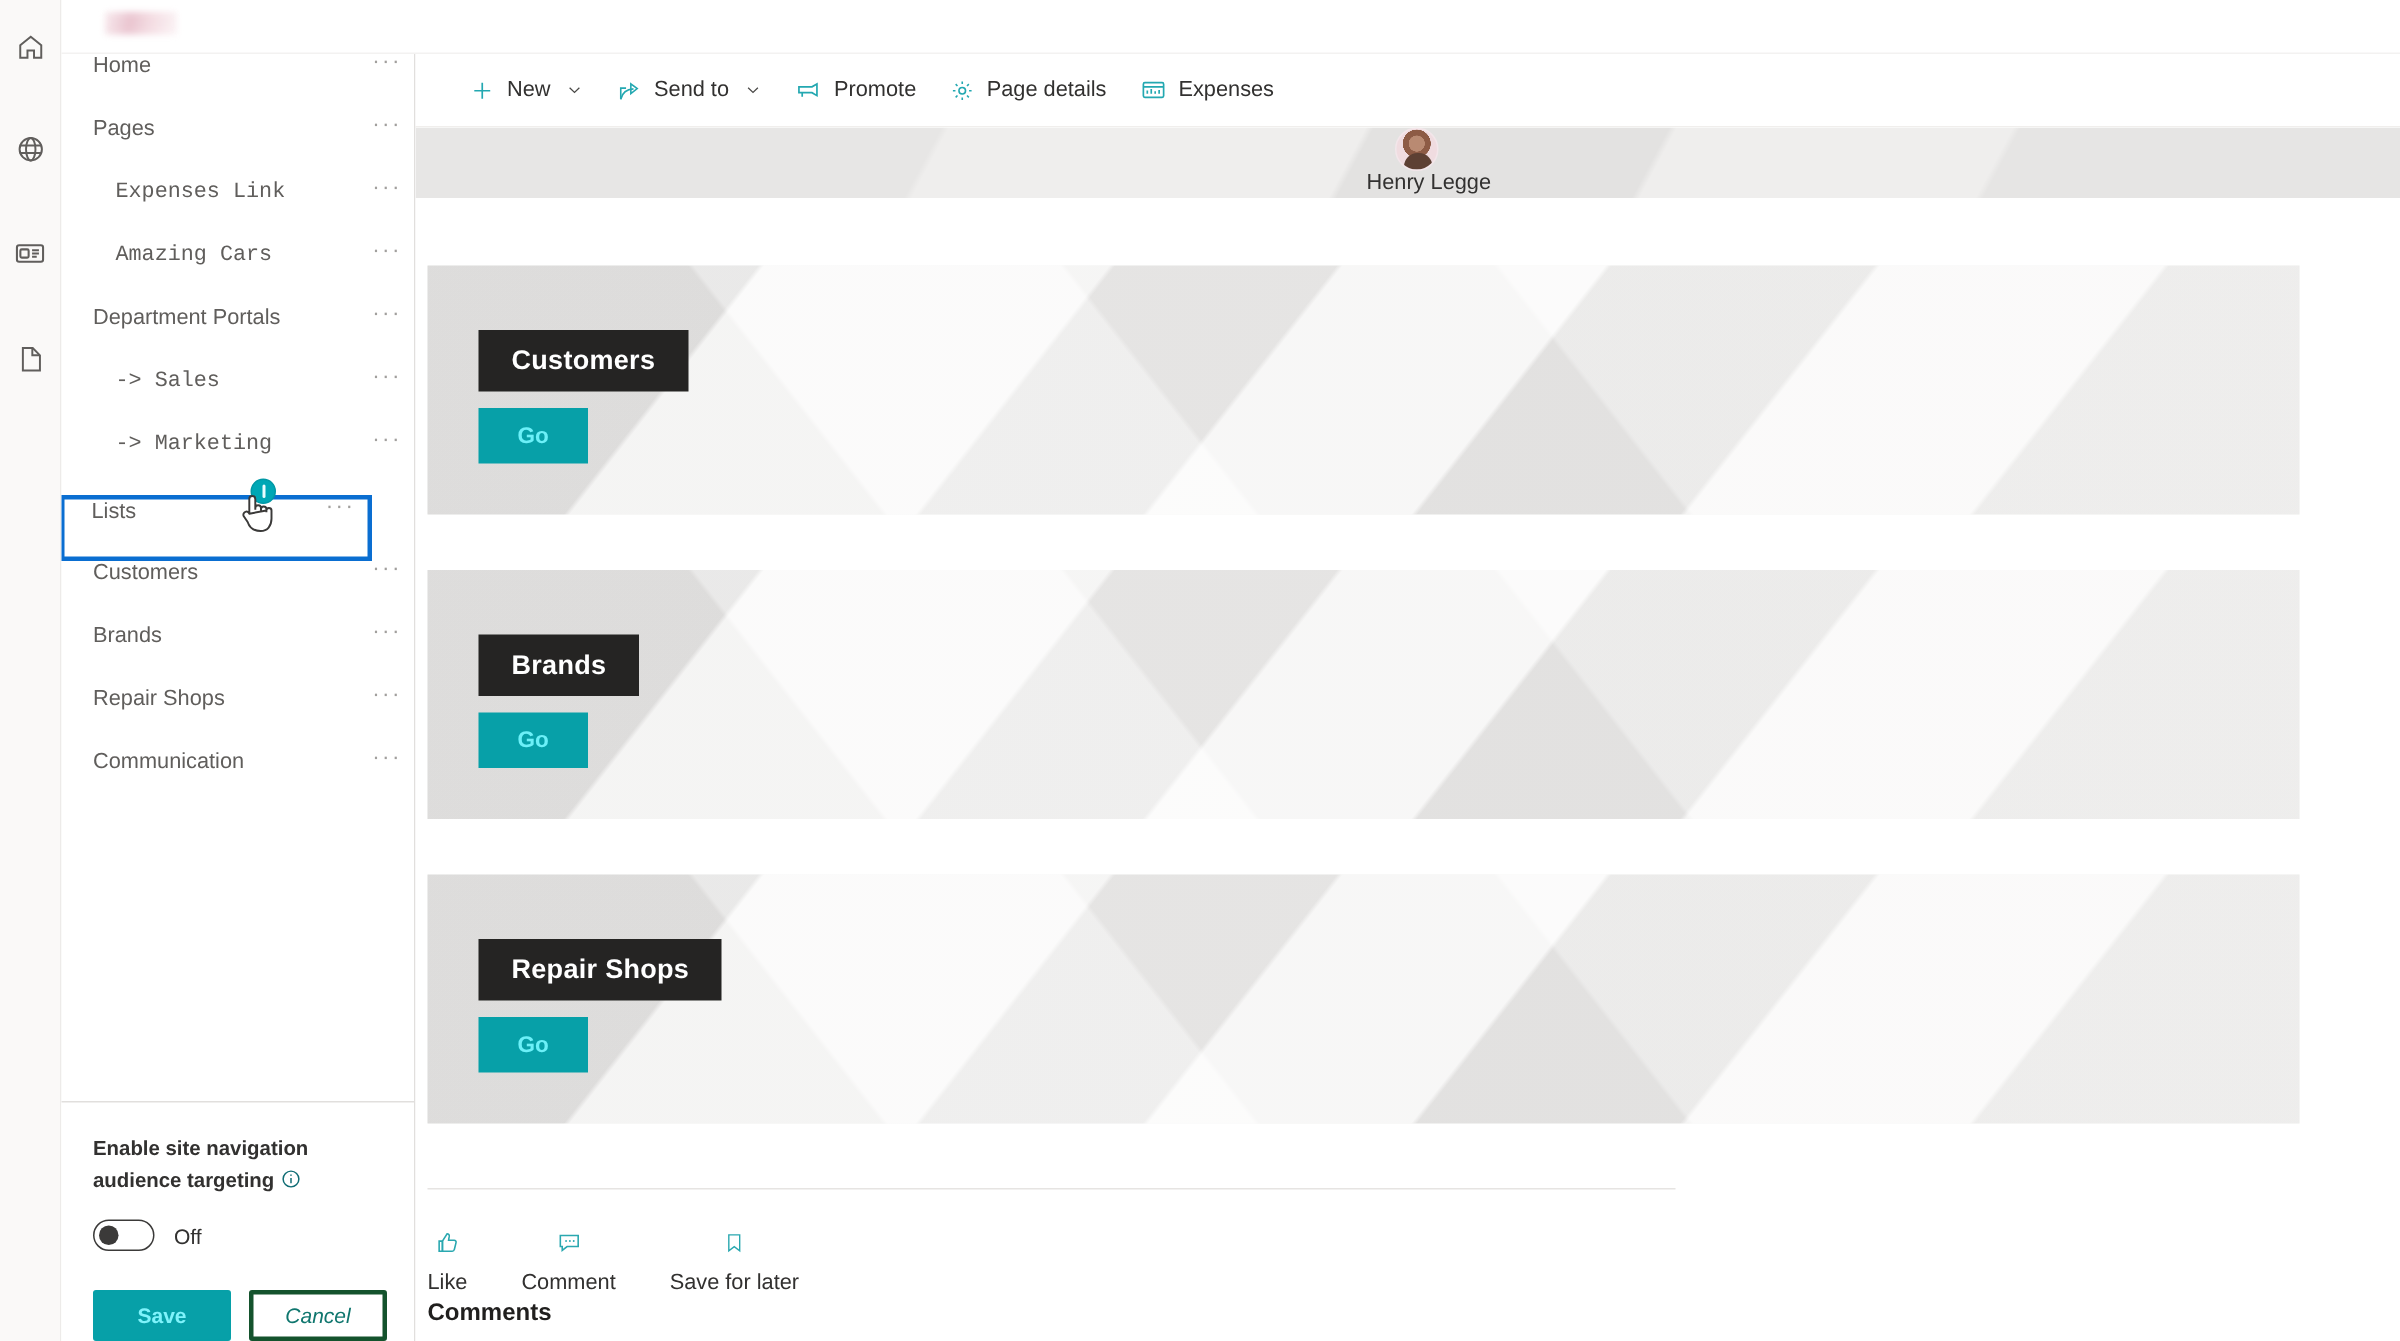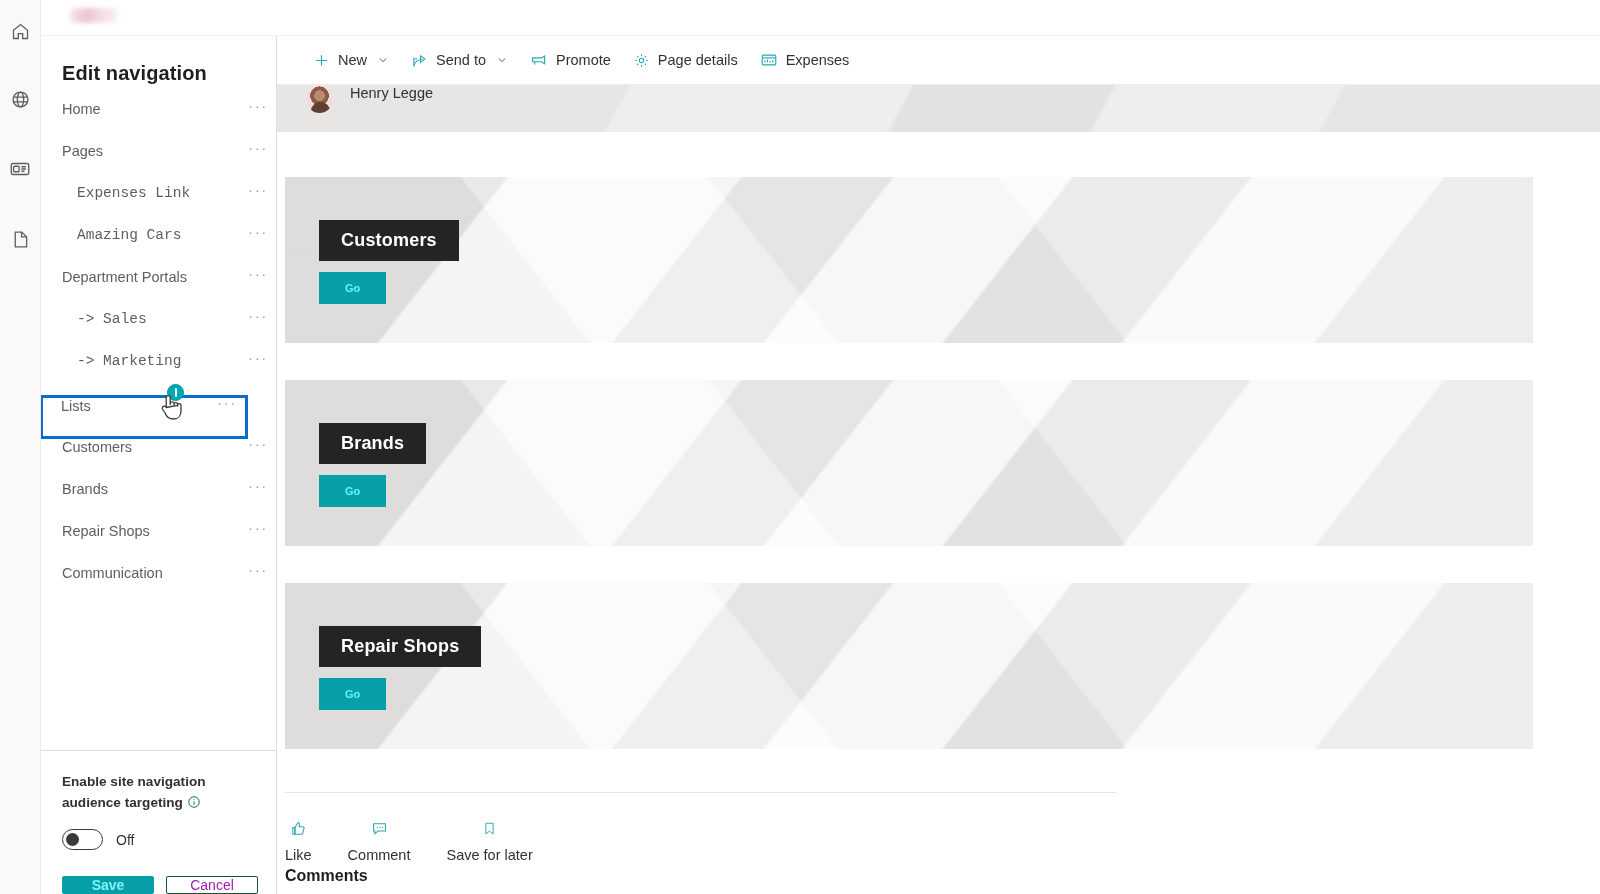--- a/index.html
+++ b/index.html
@@ -114,27 +114,27 @@
     position: relative; cursor: pointer; flex: 0 0 auto;
   }
   .toggle .knob {
     position: absolute; left: 3px; top: 3px;
     width: 13px; height: 13px; border-radius: 50%;
     background: #3b3a39;
   }
   .toggle-state { font-size: 14px; color: #323130; margin-left: 13px; }
   .btn-row { display: flex; gap: 12px; margin-top: 26px; }
   .btn {
-    min-width: 92px; height: 18px; border-radius: 2px;
+    min-width: 92px; height: 34px; border-radius: 2px;
     font-size: 14px; font-weight: 600;
     display: flex; align-items: center; justify-content: center;
     cursor: pointer;
   }
   .btn-primary { background: #07a0a8; color: #7ff3fb; border: 1px solid #07a0a8; }
-  .btn-secondary { background: #ffffff; color: #a21caf; font-weight: 400; border: 1px solid #14532d; }
+  .btn-secondary { background: #ffffff; color: #0f766e; font-weight: 400; border: 3px solid #14532d; font-style: italic; }
 
   
   .cmdbar {
     position: absolute; left: 277px; top: 36px; right: 0; height: 49px;
     background: #ffffff; border-bottom: 1px solid #f0eeec;
     display: flex; align-items: center; padding-left: 26px; gap: 2px;
   }
   .cmd {
     height: 40px; display: flex; align-items: center; gap: 8px;
     padding: 0 10px; cursor: pointer; color: #323130; font-size: 14.5px;
@@ -143,24 +143,25 @@
   .cmd .ci { color: #23a8b1; display: flex; align-items: center; }
   .chev { color: #4a4947; margin-left: 2px; display: flex; }
 
   
   .content {
     position: absolute; left: 277px; top: 85px; right: 0; bottom: 0;
     background: #ffffff; overflow: hidden;
   }
   .byline {
     position: absolute; left: 0; top: 0; right: 0; height: 47px;
-    display: flex; align-items: flex-start; padding-left: 28px;
+    display: flex; align-items: center; padding-left: 12px;
     background:
       linear-gradient(118deg, rgba(0,0,0,.035) 0 26%, rgba(0,0,0,0) 26.4% 47%, rgba(0,0,0,.05) 47.4% 62%, rgba(0,0,0,0) 62.4% 79%, rgba(0,0,0,.04) 79.4% 100%),
       #efeeed;
+    flex-direction: column;
   }
   .avatar {
     width: 29px; height: 29px; border-radius: 50%; flex: 0 0 auto;
     background: radial-gradient(circle at 50% 36%, #b98a72 0 24%, #8d5b45 25% 42%, #f0dce0 43% 100%);
     border: 1px solid #f3e6ea; overflow: hidden; position: relative;
   }
   .avatar::after {
     content: ""; position: absolute; left: 5px; bottom: 0;
     width: 19px; height: 11px; border-radius: 9px 9px 0 0; background: #5d4033;
   }
@@ -175,21 +176,21 @@
   }
   .hero-title {
     position: absolute; left: 34px; top: 43px;
     background: #252423; color: #ffffff;
     font-size: 18px; font-weight: 700; letter-spacing: .2px;
     padding: 10px 22px;
   }
   .hero-go {
     position: absolute; left: 34px; top: 95px;
     background: #07a0a8; color: #6cf0f8;
-    font-size: 11px; font-weight: 700;
+    font-size: 15px; font-weight: 700;
     padding: 10px 26px; cursor: pointer;
   }
 
   .social-divider {
     position: absolute; left: 8px; width: 832px; height: 1px;
     background: #e6e4e2;
   }
   .social-row {
     position: absolute; left: 8px; display: flex; align-items: center; gap: 36px;
   }
@@ -244,21 +245,20 @@
         </svg>
       </span>
     </div>
   </div>
 
   <div class="logo-strip">
     <div class="logo-redacted"></div>
   </div>
 
   <div class="nav-panel">
-    <div class="panel-title">Edit navigation</div>
 
     <div class="nav-list" id="nav-list">
         <div class="nav-row lvl0">
           <div class="nav-label">Home</div>
           <div class="ellipsis">···</div>
         </div>
         <div class="nav-row lvl0">
           <div class="nav-label">Pages</div>
           <div class="ellipsis">···</div>
         </div>

